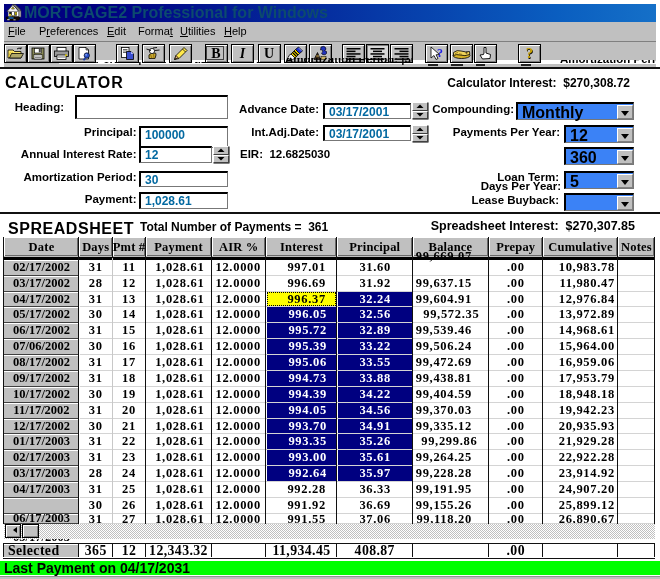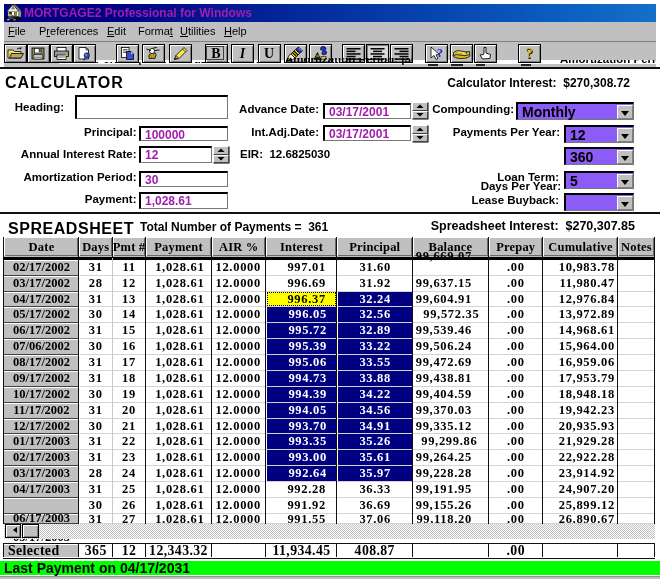--- a/index.html
+++ b/index.html
@@ -1,23 +1,23 @@
 <!DOCTYPE html>
 <html><head><meta charset="utf-8">
 <style>
 *{margin:0;padding:0;box-sizing:border-box;}
 html,body{width:660px;height:579px;background:#fff;overflow:hidden;}
 body{position:relative;font-family:"Liberation Sans",sans-serif;transform:translateZ(0);}
 .abs{position:absolute;}
 .lbl{position:absolute;font-weight:bold;font-size:11.5px;color:#000;white-space:nowrap;}
-.inp{position:absolute;background:#fff;border:2px solid #000;border-right:1px solid #777;border-bottom:1px solid #777;font-weight:bold;font-size:12px;color:#a21caf;padding-left:4px;white-space:nowrap;}
+.inp{position:absolute;background:#fff;border:2px solid #000;border-right:1px solid #777;border-bottom:1px solid #777;font-weight:bold;font-size:12px;color:#0369a1;padding-left:4px;white-space:nowrap;}
 .tbtn{position:absolute;width:23px;height:19px;background:#c0c0c0;border:1px solid #000;box-shadow:inset 1px 1px 0 #fff, inset -1px -1px 0 #808080;}
 .vline{position:absolute;width:1.4px;background:#101010;}
 .cell{position:absolute;font-family:"Liberation Serif",serif;font-weight:bold;font-size:12.5px;letter-spacing:0.7px;white-space:nowrap;line-height:15px;}
-.drop{position:absolute;background:#8b5cf6;border:2px solid #000;border-right:1px solid #777;border-bottom:1px solid #777;font-weight:bold;font-size:14px;padding-left:4px;white-space:nowrap;}
+.drop{position:absolute;background:#3b82f6;border:2px solid #000;border-right:1px solid #777;border-bottom:1px solid #777;font-weight:bold;font-size:16px;padding-left:4px;white-space:nowrap;}
 .darr{position:absolute;background:#c0c0c0;border:1px solid #808080;border-top-color:#fff;border-left-color:#fff;}
 .darr i{position:absolute;left:3px;top:5.5px;width:0;height:0;border:4.5px solid transparent;border-top:5px solid #000;}
 </style></head><body>
 
 <div class="abs" style="left:4px;top:4px;width:652px;height:18px;background:linear-gradient(90deg,#000080,#000080 15%,#0a5ec0 85%,#1570c8);"></div>
 <svg class="abs" style="left:5px;top:4px" width="17" height="17" viewBox="0 0 17 17">
 <polygon points="8,0.5 2,7.5 14,7.5" fill="#f0f0f0" stroke="#333" stroke-width="0.8"></polygon>
 <polygon points="8,0.5 14,7.5 16,6.5 10.5,0.8" fill="#a8a8a8" stroke="#222" stroke-width="0.7"></polygon>
 <path d="M9.5 2 l4.5 4.5 M11 1.5 l4 4" stroke="#404040" stroke-width="0.8"></path>
 <polygon points="8,2.5 6.6,5 9.4,5" fill="#ffe800" stroke="#333" stroke-width="0.6"></polygon>
@@ -26,21 +26,21 @@
 <rect x="4.2" y="8" width="2.6" height="3.6" fill="#181818"></rect>
 <rect x="4.2" y="10" width="1.6" height="1.6" fill="#ffe800"></rect>
 <rect x="9.3" y="8" width="2.6" height="3.6" fill="#181818"></rect>
 <rect x="10.3" y="8.2" width="1.2" height="2.6" fill="#ffe800"></rect>
 <rect x="7.6" y="11.5" width="1.6" height="2.4" fill="#ffe800" stroke="#333" stroke-width="0.4"></rect>
 <path d="M1 13.2 Q4 12 8 12.6 L13.5 12.6 L15 14 L14 16 Q7 17 2 16 L1 14.5 Z" fill="#140a06" stroke="#000" stroke-width="0.5"></path>
 <rect x="3.4" y="13.4" width="5.2" height="1.2" fill="#0a7ae0"></rect>
 <rect x="2.2" y="15.2" width="2.4" height="1" fill="#e8e8e8"></rect>
 <rect x="8.4" y="15.4" width="2.2" height="0.9" fill="#d0d0d0"></rect>
 </svg>
-<div class="abs" style="left:24px;top:4px;height:18px;line-height:18px;color:#a21caf;font-weight:bold;font-size:12px;letter-spacing:0px;text-align:right;">MORTGAGE2 Professional for Windows</div>
+<div class="abs" style="left:24px;top:4px;height:18px;line-height:18px;color:#0c4a6e;font-weight:bold;font-size:16px;letter-spacing:0px;text-align:right;">MORTGAGE2 Professional for Windows</div>
 <div class="abs" style="left:4px;top:22px;width:652px;height:19px;background:#c0c0c0;"></div>
 <div class="abs" style="left:8px;top:22px;height:19px;line-height:19px;font-size:11px;color:#000;"><u>F</u>ile</div>
 <div class="abs" style="left:39px;top:22px;height:19px;line-height:19px;font-size:11px;color:#000;">P<u>r</u>eferences</div>
 <div class="abs" style="left:107px;top:22px;height:19px;line-height:19px;font-size:11px;color:#000;"><u>E</u>dit</div>
 <div class="abs" style="left:138px;top:22px;height:19px;line-height:19px;font-size:11px;color:#000;">Forma<u>t</u></div>
 <div class="abs" style="left:180px;top:22px;height:19px;line-height:19px;font-size:11px;color:#000;"><u>U</u>tilities</div>
 <div class="abs" style="left:224px;top:22px;height:19px;line-height:19px;font-size:11px;color:#000;"><u>H</u>elp</div>
 <div class="abs" style="left:4px;top:41px;width:652px;height:1px;background:#808080;"></div>
 <div class="abs" style="left:4px;top:42px;width:652px;height:25px;background:#c0c0c0;"></div>
 <div class="abs" style="left:59px;top:60px;width:597px;height:3.5px;background:#fff;"></div>
@@ -169,21 +169,21 @@
 <div class="lbl" style="left:0;width:136.5px;top:193.3px;text-align:right;">Payment:</div>
 <div class="lbl" style="left:0;width:319px;top:102.6px;text-align:right;">Advance Date:</div>
 <div class="lbl" style="left:0;width:319px;top:125.8px;text-align:right;">Int.Adj.Date:</div>
 <div class="lbl" style="left:240px;top:147.6px;">EIR:&nbsp; 12.6825030</div>
 <div class="lbl" style="left:0;width:514px;top:102.6px;text-align:right;">Compounding:</div>
 <div class="lbl" style="left:0;width:560px;top:125.8px;text-align:right;">Payments Per Year:</div>
 <div class="lbl" style="left:0;width:561px;top:148.1px;text-align:right;margin-top:32px;">Days Per Year:</div>
 <div class="lbl" style="left:0;width:559px;top:170.9px;text-align:right;">Loan Term:</div>
 <div class="lbl" style="left:0;width:559px;top:193.7px;text-align:right;">Lease Buyback:</div>
 <div class="inp" style="left:75px;top:94.5px;width:153px;height:24.5px;"></div>
-<div class="inp" style="left:139px;top:125.8px;width:89px;height:15px;line-height:14px;">100000</div>
+<div class="inp" style="left:139px;top:125.8px;width:89px;height:22px;line-height:14px;">100000</div>
 <div class="inp" style="left:139px;top:146px;width:73px;height:16.5px;line-height:15px;">12</div>
 <div class="inp" style="left:139px;top:170.8px;width:89px;height:16px;line-height:14.5px;">30</div>
 <div class="inp" style="left:139px;top:191.5px;width:89px;height:17px;line-height:15.5px;">1,028.61</div>
 <div class="inp" style="left:323px;top:102.5px;width:88px;height:16.5px;line-height:15px;">03/17/2001</div>
 <div class="inp" style="left:323px;top:124.5px;width:88px;height:16px;line-height:14.5px;">03/17/2001</div>
 <div class="abs" style="left:412px;top:102px;width:16px;height:8.5px;background:#c0c0c0;border:1px solid #404040;border-top-color:#fff;border-left-color:#fff;box-shadow:0.5px 0.5px 0 #000;">
     <svg width="14" height="6" viewBox="0 0 14 6" style="display:block">
       <polygon points="3.5,0.5 0,4 7,4" fill="#000" transform="translate(3.5,1)"></polygon>
     </svg>
   </div>

